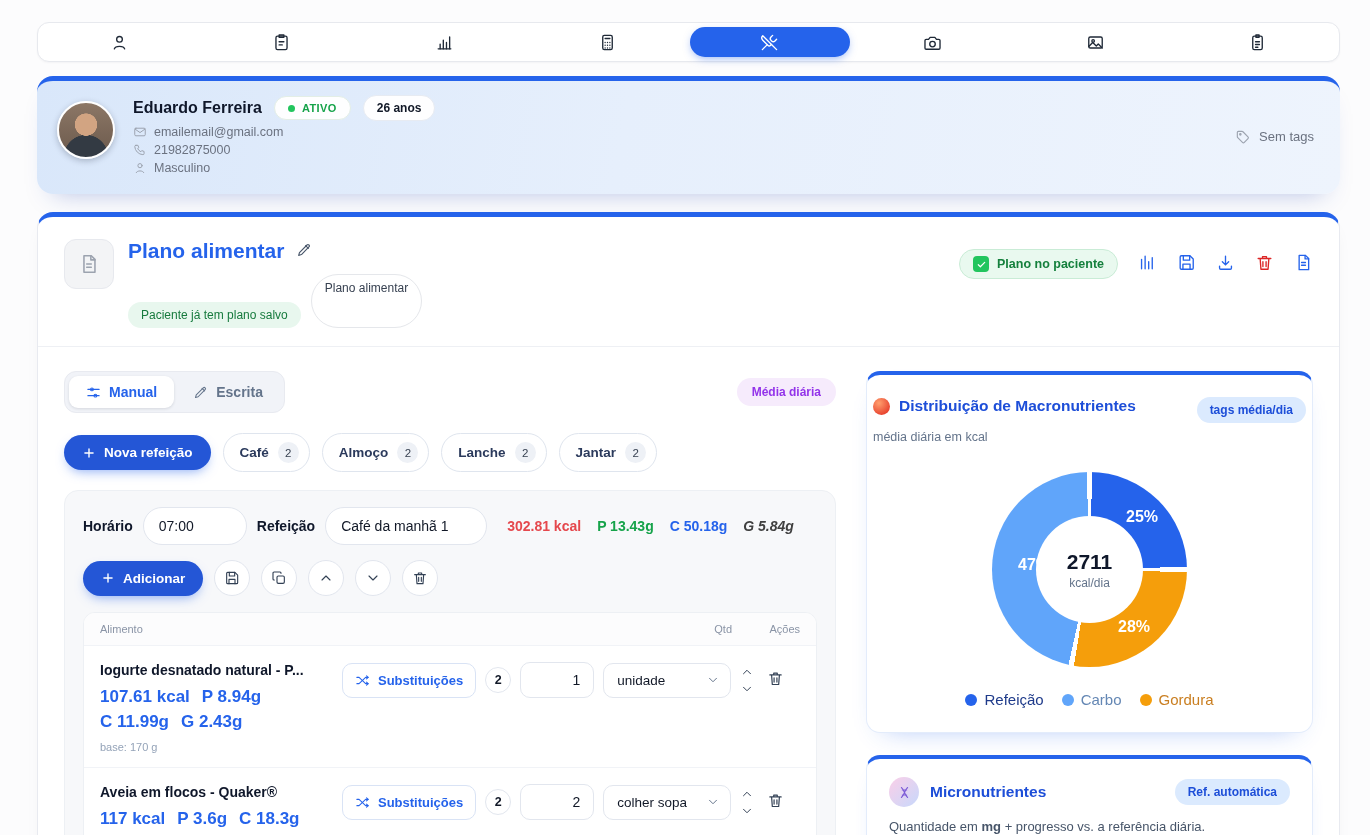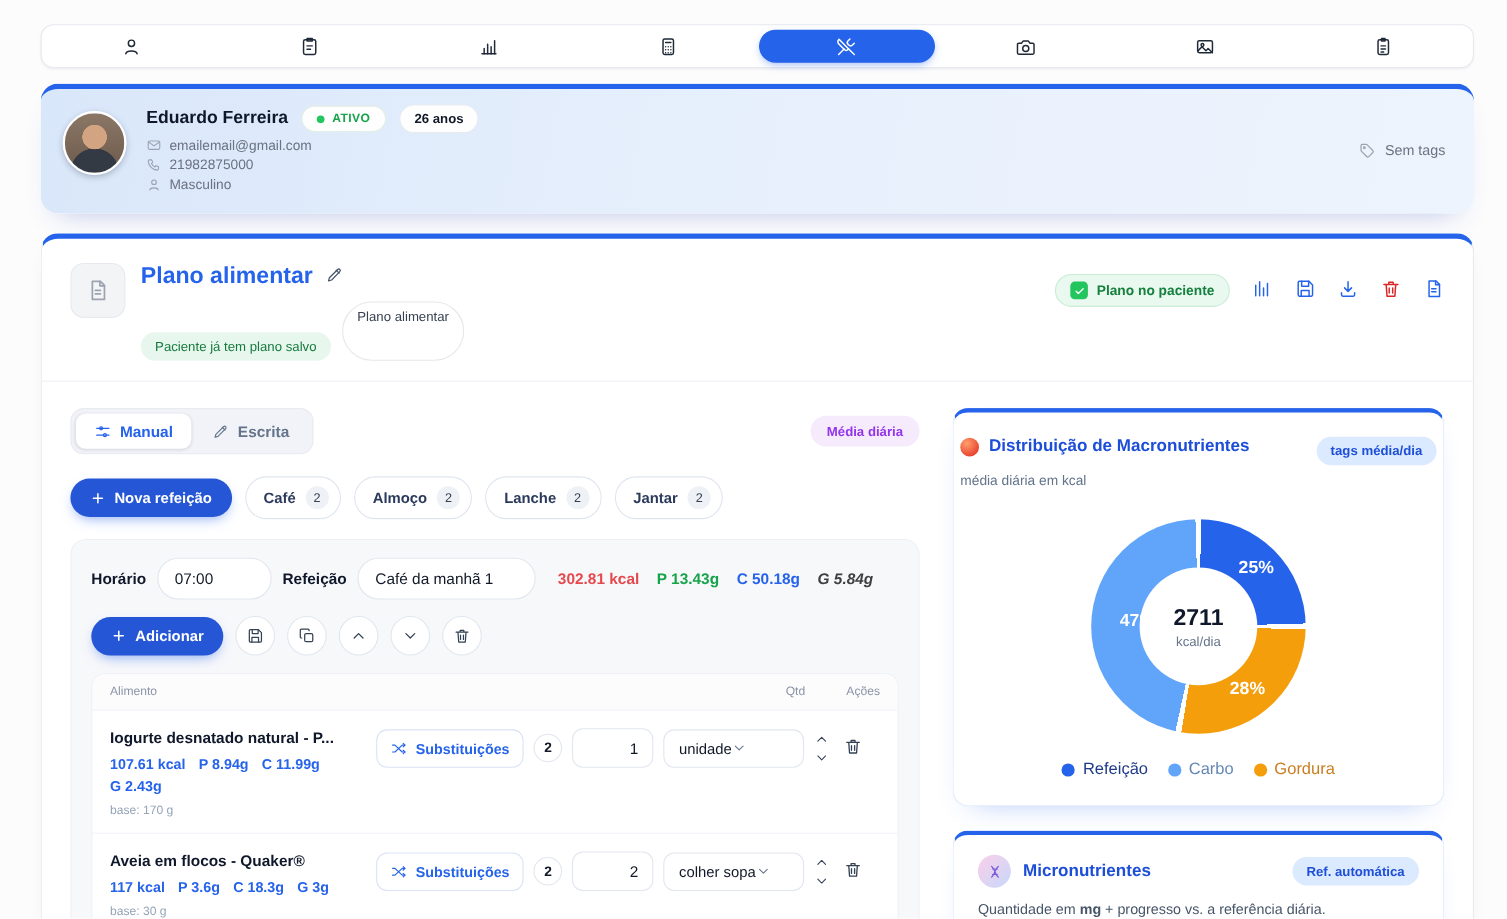--- a/index.html
+++ b/index.html
@@ -111,32 +111,32 @@
   
   .food-table { margin-top:16px; background:#fff; border:1px solid #edf0f4; border-radius:12px; overflow:hidden; }
   .t-head { display:flex; align-items:center; padding:10px 16px; font-size:11px; color:#8a94a6;
       border-bottom:1px solid #f1f3f7; background:#fcfcfd; }
   .th-food { flex:1; }
   .th-qty { width:44px; text-align:right; }
   .th-actions { width:54px; text-align:right; margin-left:14px; }
   .t-row { display:flex; align-items:flex-start; padding:16px 12px 14px 16px; border-bottom:1px solid #f1f3f7; }
   .food-info { width:234px; flex-shrink:0; }
   .food-name { font-size:14px; font-weight:bold; color:#0f172a; }
-  .food-macros { display:flex; flex-wrap:wrap; gap:5px 12px; margin-top:9px; font-size:13px; font-weight:600; color:#2563eb; }
+  .food-macros { display:flex; flex-wrap:wrap; gap:5px 12px; margin-top:9px; font-size:17px; font-weight:600; color:#2563eb; }
   .food-base { margin-top:9px; font-size:11px; color:#94a3b8; }
   .row-controls { display:flex; align-items:center; gap:9px; margin-left:8px; }
   .btn-subs { display:flex; align-items:center; gap:8px; background:#fff; border:1px solid #d9e3f5; color:#2563eb;
       border-radius:10px; padding:9px 12px; font-size:13px; font-weight:600; cursor:pointer; font-family:inherit; white-space:nowrap; }
   .btn-subs svg { width:15px; height:15px; }
   .count-badge2 { width:26px; height:26px; border-radius:50%; border:1px solid #e2e6ee; background:#fff;
       font-size:12.5px; font-weight:bold; color:#111827; display:flex; align-items:center; justify-content:center; }
   .qty-input { width:74px; background:#fff; border:1px solid #e2e6ee; border-radius:10px; padding:9px 13px;
       font-size:14px; text-align:right; font-family:inherit; outline:none; color:#111827; }
   .unit-select { width:128px; background:#fff; border:1px solid #e2e6ee; border-radius:10px; padding:9px 10px 9px 13px;
-      display:flex; align-items:center; justify-content:flex-start; font-size:13.5px; color:#111827; cursor:pointer; }
+      display:flex; align-items:center; justify-content:space-between; font-size:13.5px; color:#111827; cursor:pointer; }
   .unit-select svg { width:14px; height:14px; color:#64748b; }
   .mini-arrows { display:flex; flex-direction:column; gap:3px; }
   .mini-arrows button { background:none; border:none; color:#334155; cursor:pointer; padding:0; line-height:0; }
   .mini-arrows svg { width:14px; height:14px; }
   .row-trash { background:none; border:none; color:#334155; cursor:pointer; margin-left:4px; }
   .row-trash svg { width:17px; height:17px; }
 
   
   .side-card { background:#fff; border:1px solid #e3ecfb; border-top:4px solid #2563eb; border-radius:14px;
       box-shadow:0 12px 26px -18px rgba(37,99,235,.45); }

